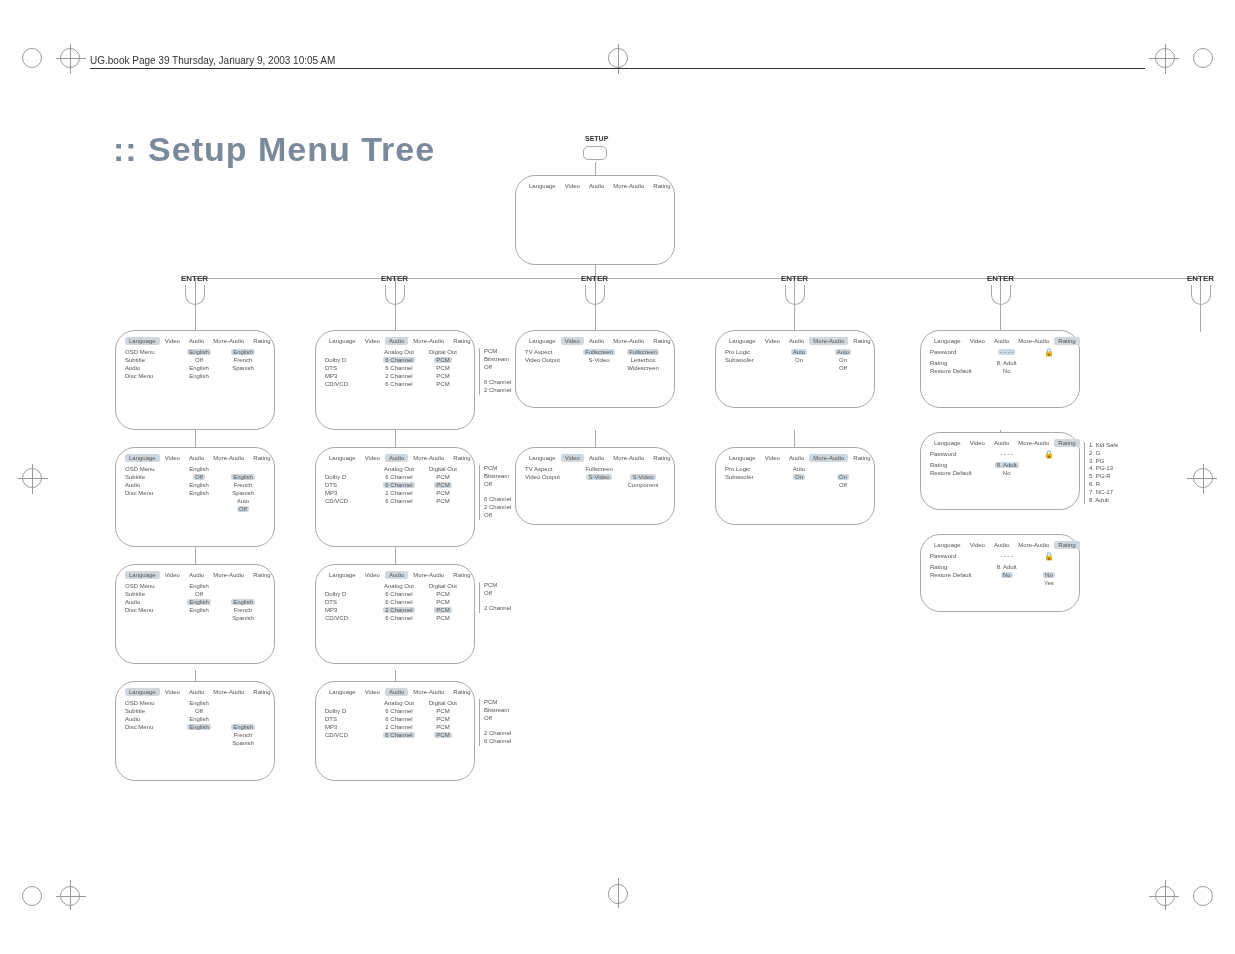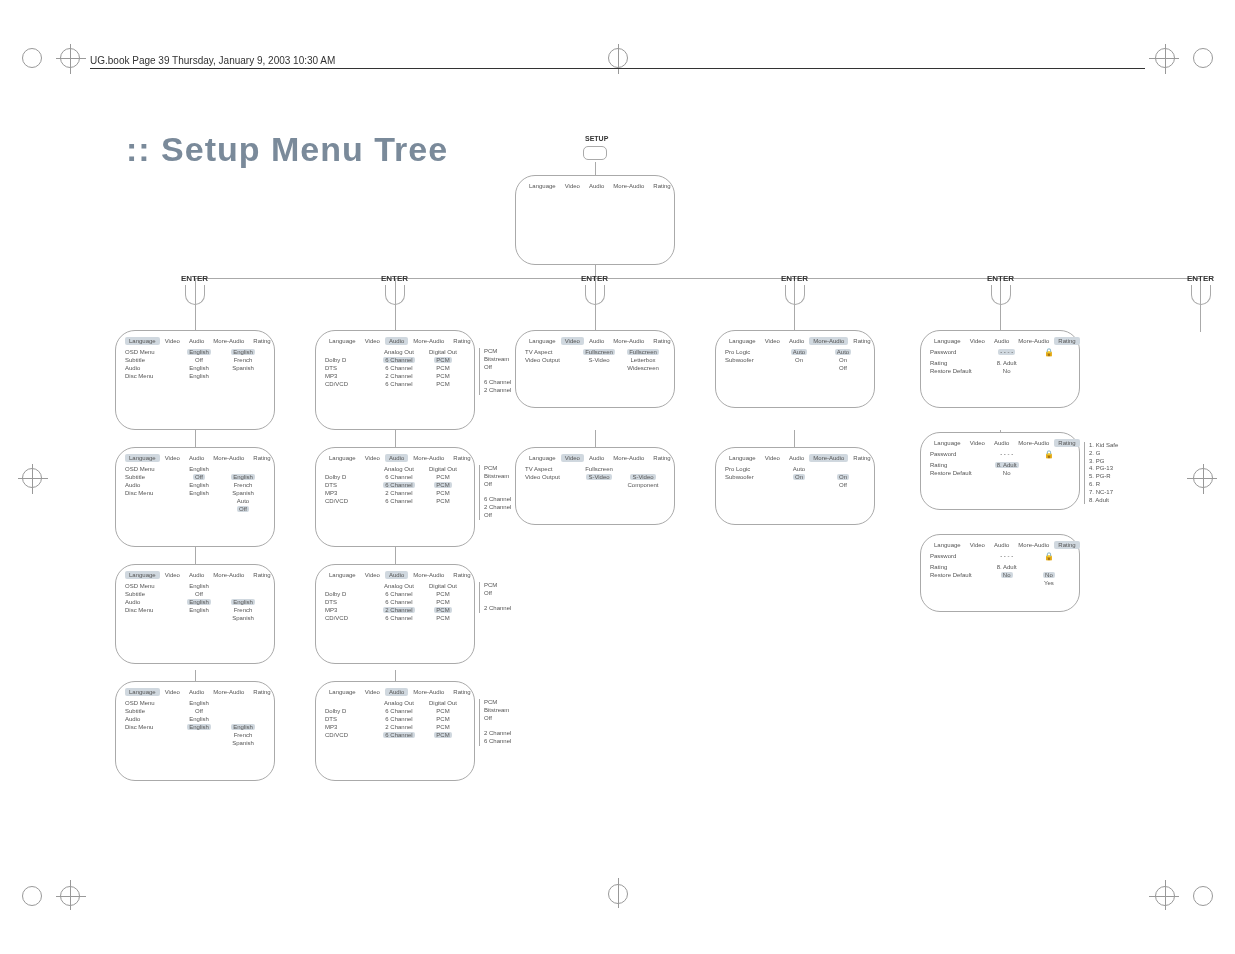--- a/index.html
+++ b/index.html
@@ -55,21 +55,21 @@
   }
 
   .content {
     position: absolute;
     left: 0; right: 0;
     top: 130px;
   }
 
   .title {
     position: absolute;
-    left: 126px; top: 0;
+    left: 113px; top: 0;
     font-size: 34px;
     font-weight: bold;
     color: #7a8a9a;
     letter-spacing: 1px;
   }
 
   .screen {
     position: absolute;
     width: 160px;
     height: 100px;
@@ -178,21 +178,21 @@
     <div class="crop-hair h" style="left:auto;right:-5px"></div>
   </div>
 <div class="bottom-center-mark">
     <div class="crop-hair v" style="top:auto;bottom:-5px"></div>
   </div>
 <div class="bottom-center-mark" style="bottom:auto;top:48px">
     <div class="crop-hair v"></div>
   </div>
 
 <div class="header-bar">
-  <span>UG.book  Page 39  Thursday, January 9, 2003  10:30 AM</span>
+  <span>UG.book  Page 39  Thursday, January 9, 2003  10:05 AM</span>
 </div>
 
 <div class="content">
 
   <div class="title">:: Setup Menu Tree</div>
 
   <div class="setup-label" style="left:585px; top:5px;">SETUP</div>
   <div class="setup-btn" style="left:583px; top:16px;"></div>
 
   <div class="screen screen-short" style="left:515px; top:45px; height:90px;">

